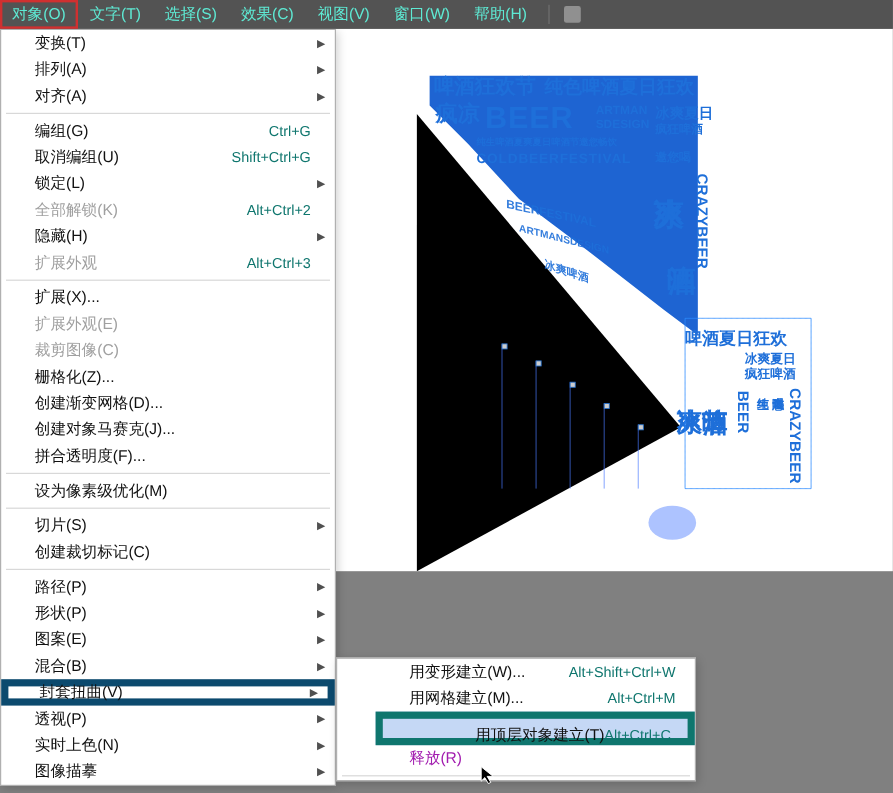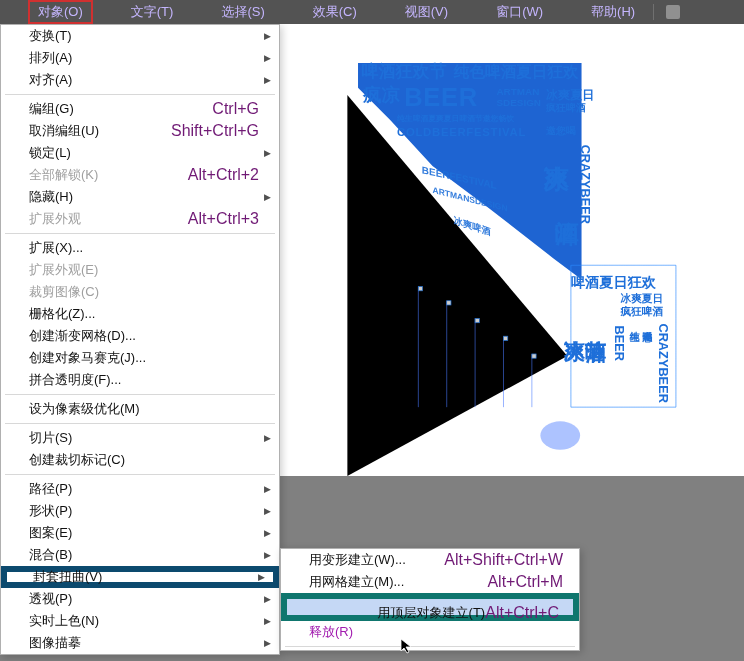--- a/index.html
+++ b/index.html
@@ -1,37 +1,37 @@
 <!DOCTYPE html>
 <html><head>
 <meta charset="utf-8">
 <style>
 * { margin: 0; padding: 0; box-sizing: border-box; }
 body { width: 744px; height: 661px; background: #808080; font-family: "Microsoft YaHei", sans-serif; font-size: 13px; overflow: hidden; position: relative; }
 .menubar { height: 24px; background: #535353; display: flex; align-items: center; position: relative; z-index: 100; }
-.menubar-item { color: #c4b5fd; padding: 3px 10px; cursor: pointer; margin-left: 28px; }
+.menubar-item { color: #5eead4; padding: 3px 10px; cursor: pointer; }
 .menubar-item.highlighted { border: 2px solid #d03030; padding: 1px 8px; }
 .menubar-divider { width: 1px; height: 16px; background: #707070; margin: 0 8px; }
 .menubar-icons { display: flex; gap: 6px; margin-left: 4px; }
 .menubar-icon { width: 14px; height: 14px; background: #909090; border-radius: 2px; }
 .canvas { position: absolute; top: 24px; left: 280px; width: 464px; height: 452px; background: #fff; }
 .design { position: absolute; inset: 0; }
 .design svg { width: 100%; height: 100%; }
 .dropdown { position: absolute; top: 24px; left: 0; width: 280px; background: #ffffff; border: 1px solid #b0b0b0; z-index: 90; box-shadow: 2px 2px 8px rgba(0,0,0,0.2); }
 .dropdown-item { display: flex; justify-content: space-between; align-items: center; padding: 4px 20px 4px 28px; color: #111; height: 22px; position: relative; }
 .dropdown-item.disabled { color: #a0a0a0; text-align: center; }
 .dropdown-item.sub::after { content: "▶"; font-size: 9px; color: #505050; position: absolute; right: 8px; }
 .dropdown-item.highlighted { border: 6px solid #0c4a6e; padding: 2px 30px 2px 26px; }
 .dropdown-sep { height: 1px; background: #d8d8d8; margin: 3px 4px; }
 .submenu { position: absolute; left: 280px; top: 548px; width: 300px; background: #fff; border: 1px solid #b0b0b0; z-index: 95; box-shadow: 2px 2px 8px rgba(0,0,0,0.2); }
-.submenu-item { display: flex; justify-content: space-between; align-items: center; padding: 4px 16px 4px 28px; height: 22px; color: #111; }
+.submenu-item { display: flex; justify-content: space-between; align-items: center; padding: 4px 16px 4px 28px; height: 22px; color: #111; margin-left: 32px; }
 .submenu-item.disabled { color: #a21caf; }
 .submenu-item.highlighted { border: 6px solid #0f766e; background: #c5d8f5; padding: 14px 14px 2px 26px; justify-content: flex-end; }
 .submenu-sep { height: 1px; background: #d8d8d8; margin: 3px 4px; }
-.short { color: #701a75; font-size: 16px; }
+.short { color: #0f766e; font-size: 12px; }
 .cursor { position: absolute; z-index: 200; }
 .cursor svg { width: 16px; height: 16px; }
 .kw { font-family: Impact, sans-serif; fill: #1e6fd9; font-weight: bold; }
 </style>
 </head>
 <body>
 
 <div class="menubar">
   <div class="menubar-item highlighted">对象(O)</div>
   <div class="menubar-item">文字(T)</div>

